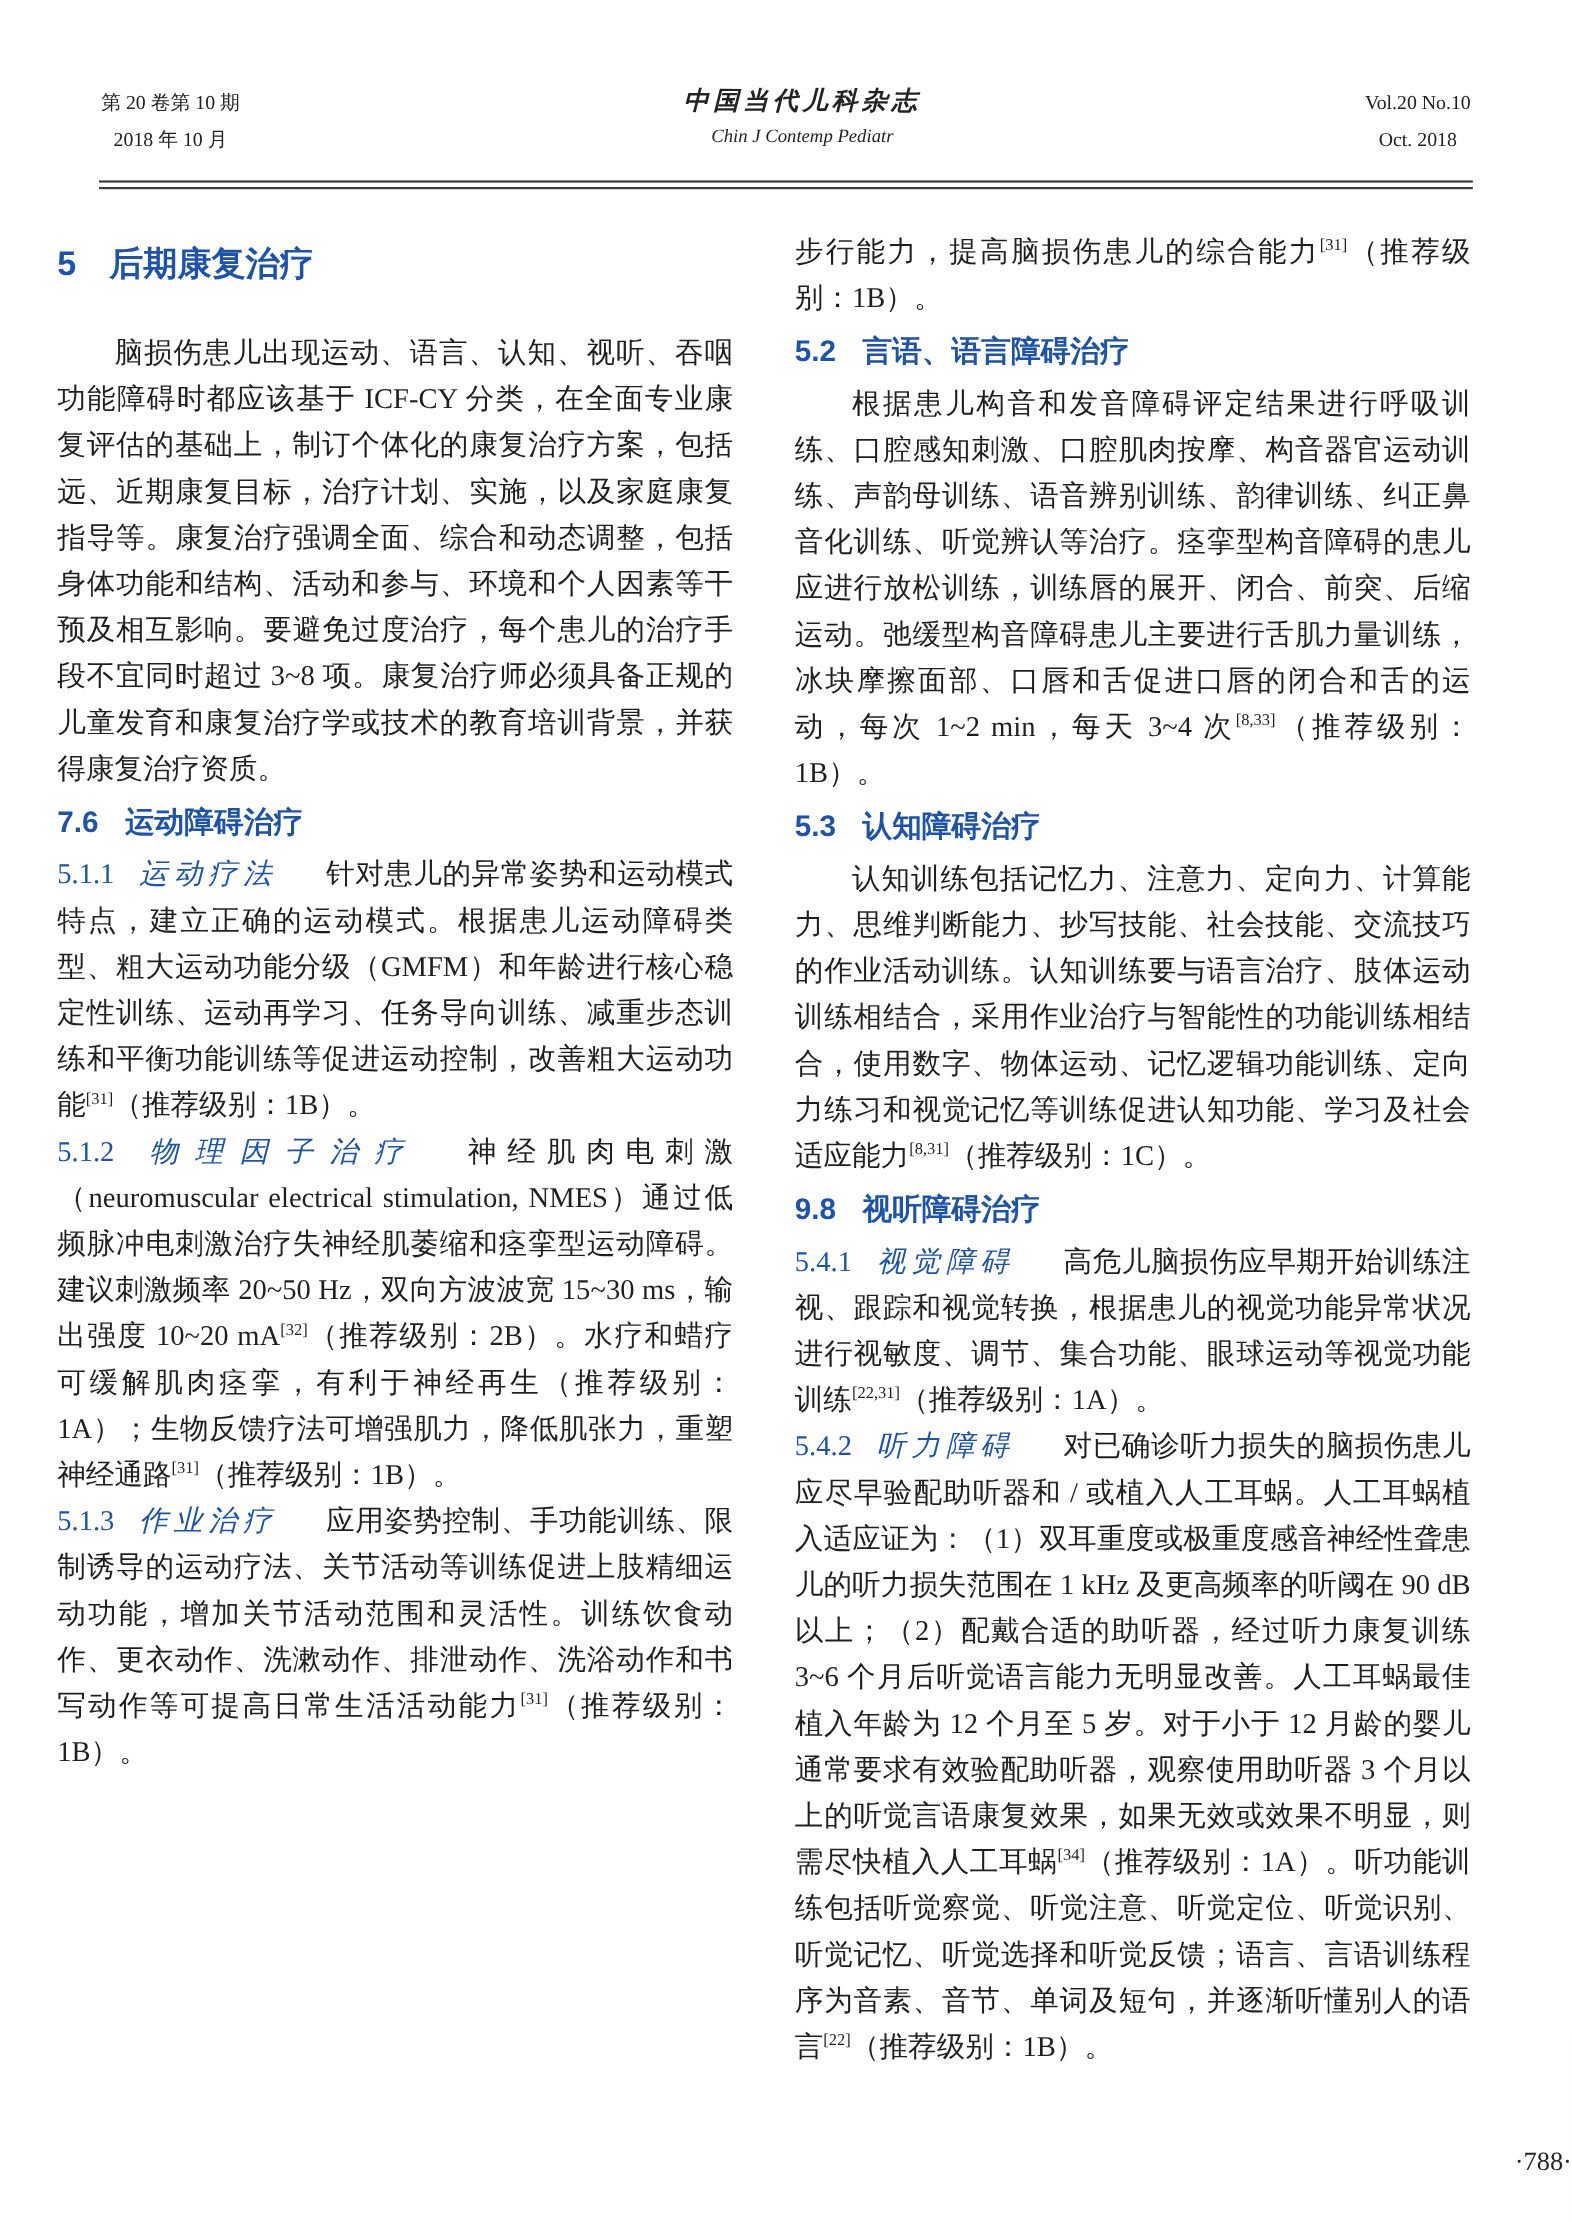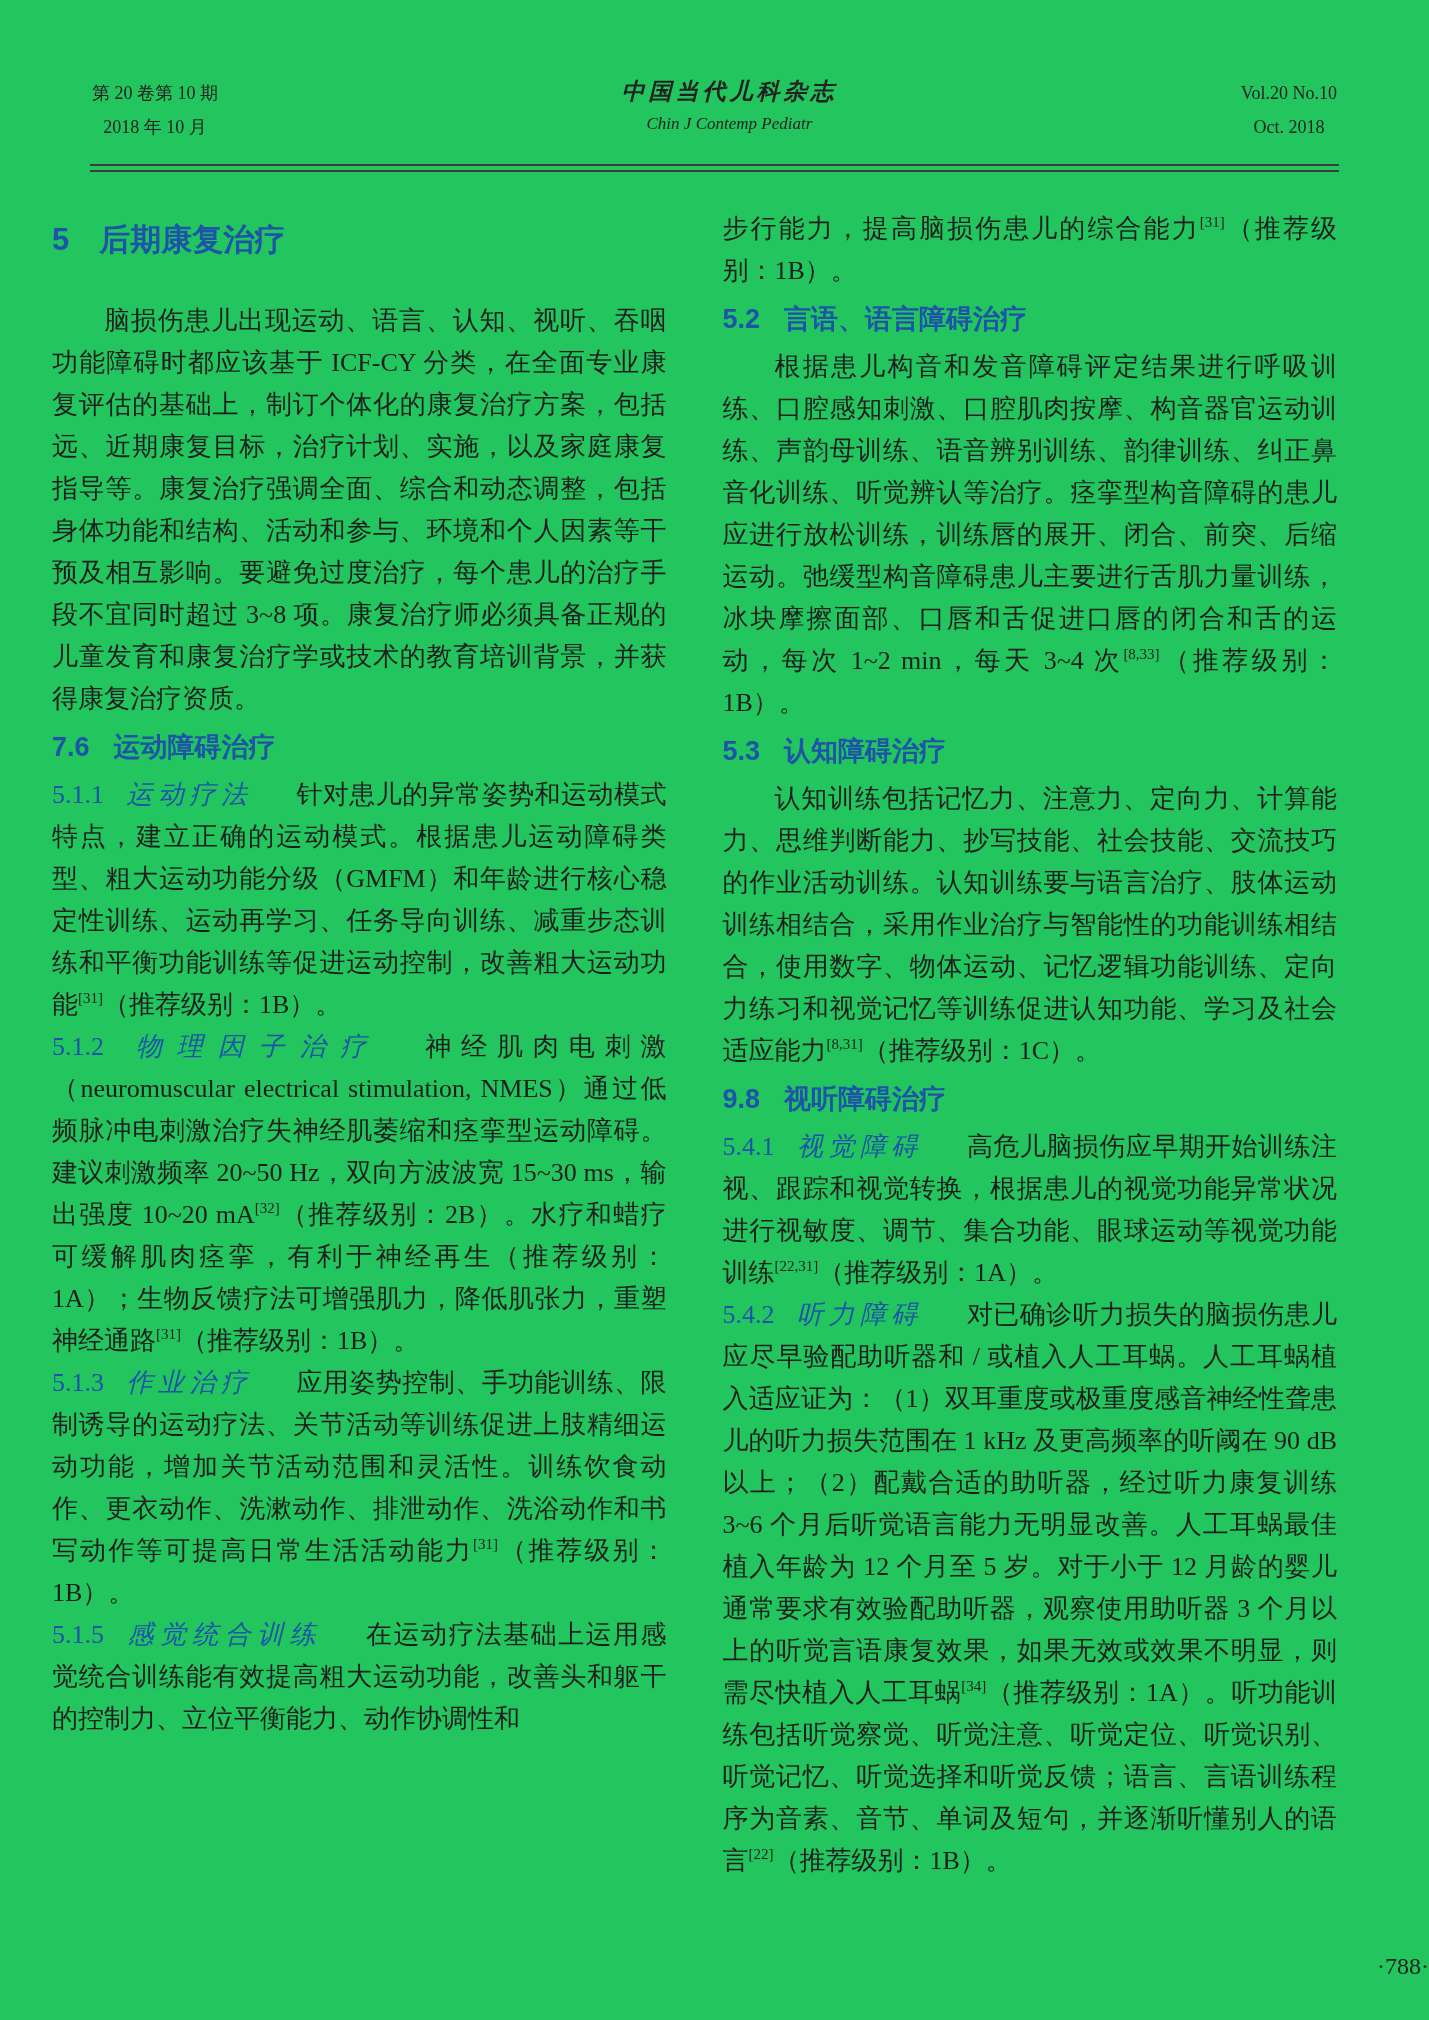--- a/index.html
+++ b/index.html
@@ -1,19 +1,19 @@
 <!DOCTYPE html>
 <html lang="zh" style="--accent: #1d53a8;"><head>
 <meta charset="utf-8">
 <style>
   :root { --accent:#1d53a8; --ink:#1f1f1f; }
   html,body { margin:0; padding:0; background:#e8e8e8; }
   .page {
     position:relative; width:1429px; height:2020px; margin:0 auto;
-    background:#22c55e; overflow:hidden;
+    background:#ffffff; overflow:hidden;
     font-family:"Liberation Serif","DejaVu Serif",serif;
     color:var(--ink);
   }
   
   .hdr {
     display:flex; justify-content:space-between; align-items:flex-start;
     padding:76px 92px 0 92px;
   }
   .hdr .blk { text-align:center; font-size:18px; line-height:34px; color:#222; }
   .hdr .blk.center { flex:1;font-style:italic; }
@@ -79,21 +79,20 @@
   <div class="rule"></div>
 
   <main class="columns">
     <section class="col" id="col-left">
         <div class="h1"><span class="num">5</span><span class="htitle">后期康复治疗</span></div>
         <p class="indent">脑损伤患儿出现运动、语言、认知、视听、吞咽功能障碍时都应该基于 ICF-CY 分类，在全面专业康复评估的基础上，制订个体化的康复治疗方案，包括远、近期康复目标，治疗计划、实施，以及家庭康复指导等。康复治疗强调全面、综合和动态调整，包括身体功能和结构、活动和参与、环境和个人因素等干预及相互影响。要避免过度治疗，每个患儿的治疗手段不宜同时超过 3~8 项。康复治疗师必须具备正规的儿童发育和康复治疗学或技术的教育培训背景，并获得康复治疗资质。</p>
         <div class="h2"><span class="num">7.6</span><span class="htitle">运动障碍治疗</span></div>
         <p class=""><span class="h3num">5.1.1</span><span class="h3title">运动疗法</span>针对患儿的异常姿势和运动模式特点，建立正确的运动模式。根据患儿运动障碍类型、粗大运动功能分级（GMFM）和年龄进行核心稳定性训练、运动再学习、任务导向训练、减重步态训练和平衡功能训练等促进运动控制，改善粗大运动功能<sup class="cite">[31]</sup>（推荐级别：1B）。</p>
         <p class=""><span class="h3num">5.1.2</span><span class="h3title">物理因子治疗</span>神经肌肉电刺激（neuromuscular electrical stimulation, NMES）通过低频脉冲电刺激治疗失神经肌萎缩和痉挛型运动障碍。建议刺激频率 20~50 Hz，双向方波波宽 15~30 ms，输出强度 10~20 mA<sup class="cite">[32]</sup>（推荐级别：2B）。水疗和蜡疗可缓解肌肉痉挛，有利于神经再生（推荐级别：1A）；生物反馈疗法可增强肌力，降低肌张力，重塑神经通路<sup class="cite">[31]</sup>（推荐级别：1B）。</p>
         <p class=""><span class="h3num">5.1.3</span><span class="h3title">作业治疗</span>应用姿势控制、手功能训练、限制诱导的运动疗法、关节活动等训练促进上肢精细运动功能，增加关节活动范围和灵活性。训练饮食动作、更衣动作、洗漱动作、排泄动作、洗浴动作和书写动作等可提高日常生活活动能力<sup class="cite">[31]</sup>（推荐级别：1B）。</p>
-        <p class=""><span class="h3num">5.1.5</span><span class="h3title">感觉统合训练</span>在运动疗法基础上运用感觉统合训练能有效提高粗大运动功能，改善头和躯干的控制力、立位平衡能力、动作协调性和</p>
       </section>
     <section class="col" id="col-right">
         <p class="">步行能力，提高脑损伤患儿的综合能力<sup class="cite">[31]</sup>（推荐级别：1B）。</p>
         <div class="h2"><span class="num">5.2</span><span class="htitle">言语、语言障碍治疗</span></div>
         <p class="indent">根据患儿构音和发音障碍评定结果进行呼吸训练、口腔感知刺激、口腔肌肉按摩、构音器官运动训练、声韵母训练、语音辨别训练、韵律训练、纠正鼻音化训练、听觉辨认等治疗。痉挛型构音障碍的患儿应进行放松训练，训练唇的展开、闭合、前突、后缩运动。弛缓型构音障碍患儿主要进行舌肌力量训练，冰块摩擦面部、口唇和舌促进口唇的闭合和舌的运动，每次 1~2 min，每天 3~4 次<sup class="cite">[8,33]</sup>（推荐级别：1B）。</p>
         <div class="h2"><span class="num">5.3</span><span class="htitle">认知障碍治疗</span></div>
         <p class="indent">认知训练包括记忆力、注意力、定向力、计算能力、思维判断能力、抄写技能、社会技能、交流技巧的作业活动训练。认知训练要与语言治疗、肢体运动训练相结合，采用作业治疗与智能性的功能训练相结合，使用数字、物体运动、记忆逻辑功能训练、定向力练习和视觉记忆等训练促进认知功能、学习及社会适应能力<sup class="cite">[8,31]</sup>（推荐级别：1C）。</p>
         <div class="h2"><span class="num">9.8</span><span class="htitle">视听障碍治疗</span></div>
         <p class=""><span class="h3num">5.4.1</span><span class="h3title">视觉障碍</span>高危儿脑损伤应早期开始训练注视、跟踪和视觉转换，根据患儿的视觉功能异常状况进行视敏度、调节、集合功能、眼球运动等视觉功能训练<sup class="cite">[22,31]</sup>（推荐级别：1A）。</p>
         <p class=""><span class="h3num">5.4.2</span><span class="h3title">听力障碍</span>对已确诊听力损失的脑损伤患儿应尽早验配助听器和 / 或植入人工耳蜗。人工耳蜗植入适应证为：（1）双耳重度或极重度感音神经性聋患儿的听力损失范围在 1 kHz 及更高频率的听阈在 90 dB 以上；（2）配戴合适的助听器，经过听力康复训练 3~6 个月后听觉语言能力无明显改善。人工耳蜗最佳植入年龄为 12 个月至 5 岁。对于小于 12 月龄的婴儿通常要求有效验配助听器，观察使用助听器 3 个月以上的听觉言语康复效果，如果无效或效果不明显，则需尽快植入人工耳蜗<sup class="cite">[34]</sup>（推荐级别：1A）。听功能训练包括听觉察觉、听觉注意、听觉定位、听觉识别、听觉记忆、听觉选择和听觉反馈；语言、言语训练程序为音素、音节、单词及短句，并逐渐听懂别人的语言<sup class="cite">[22]</sup>（推荐级别：1B）。</p>

